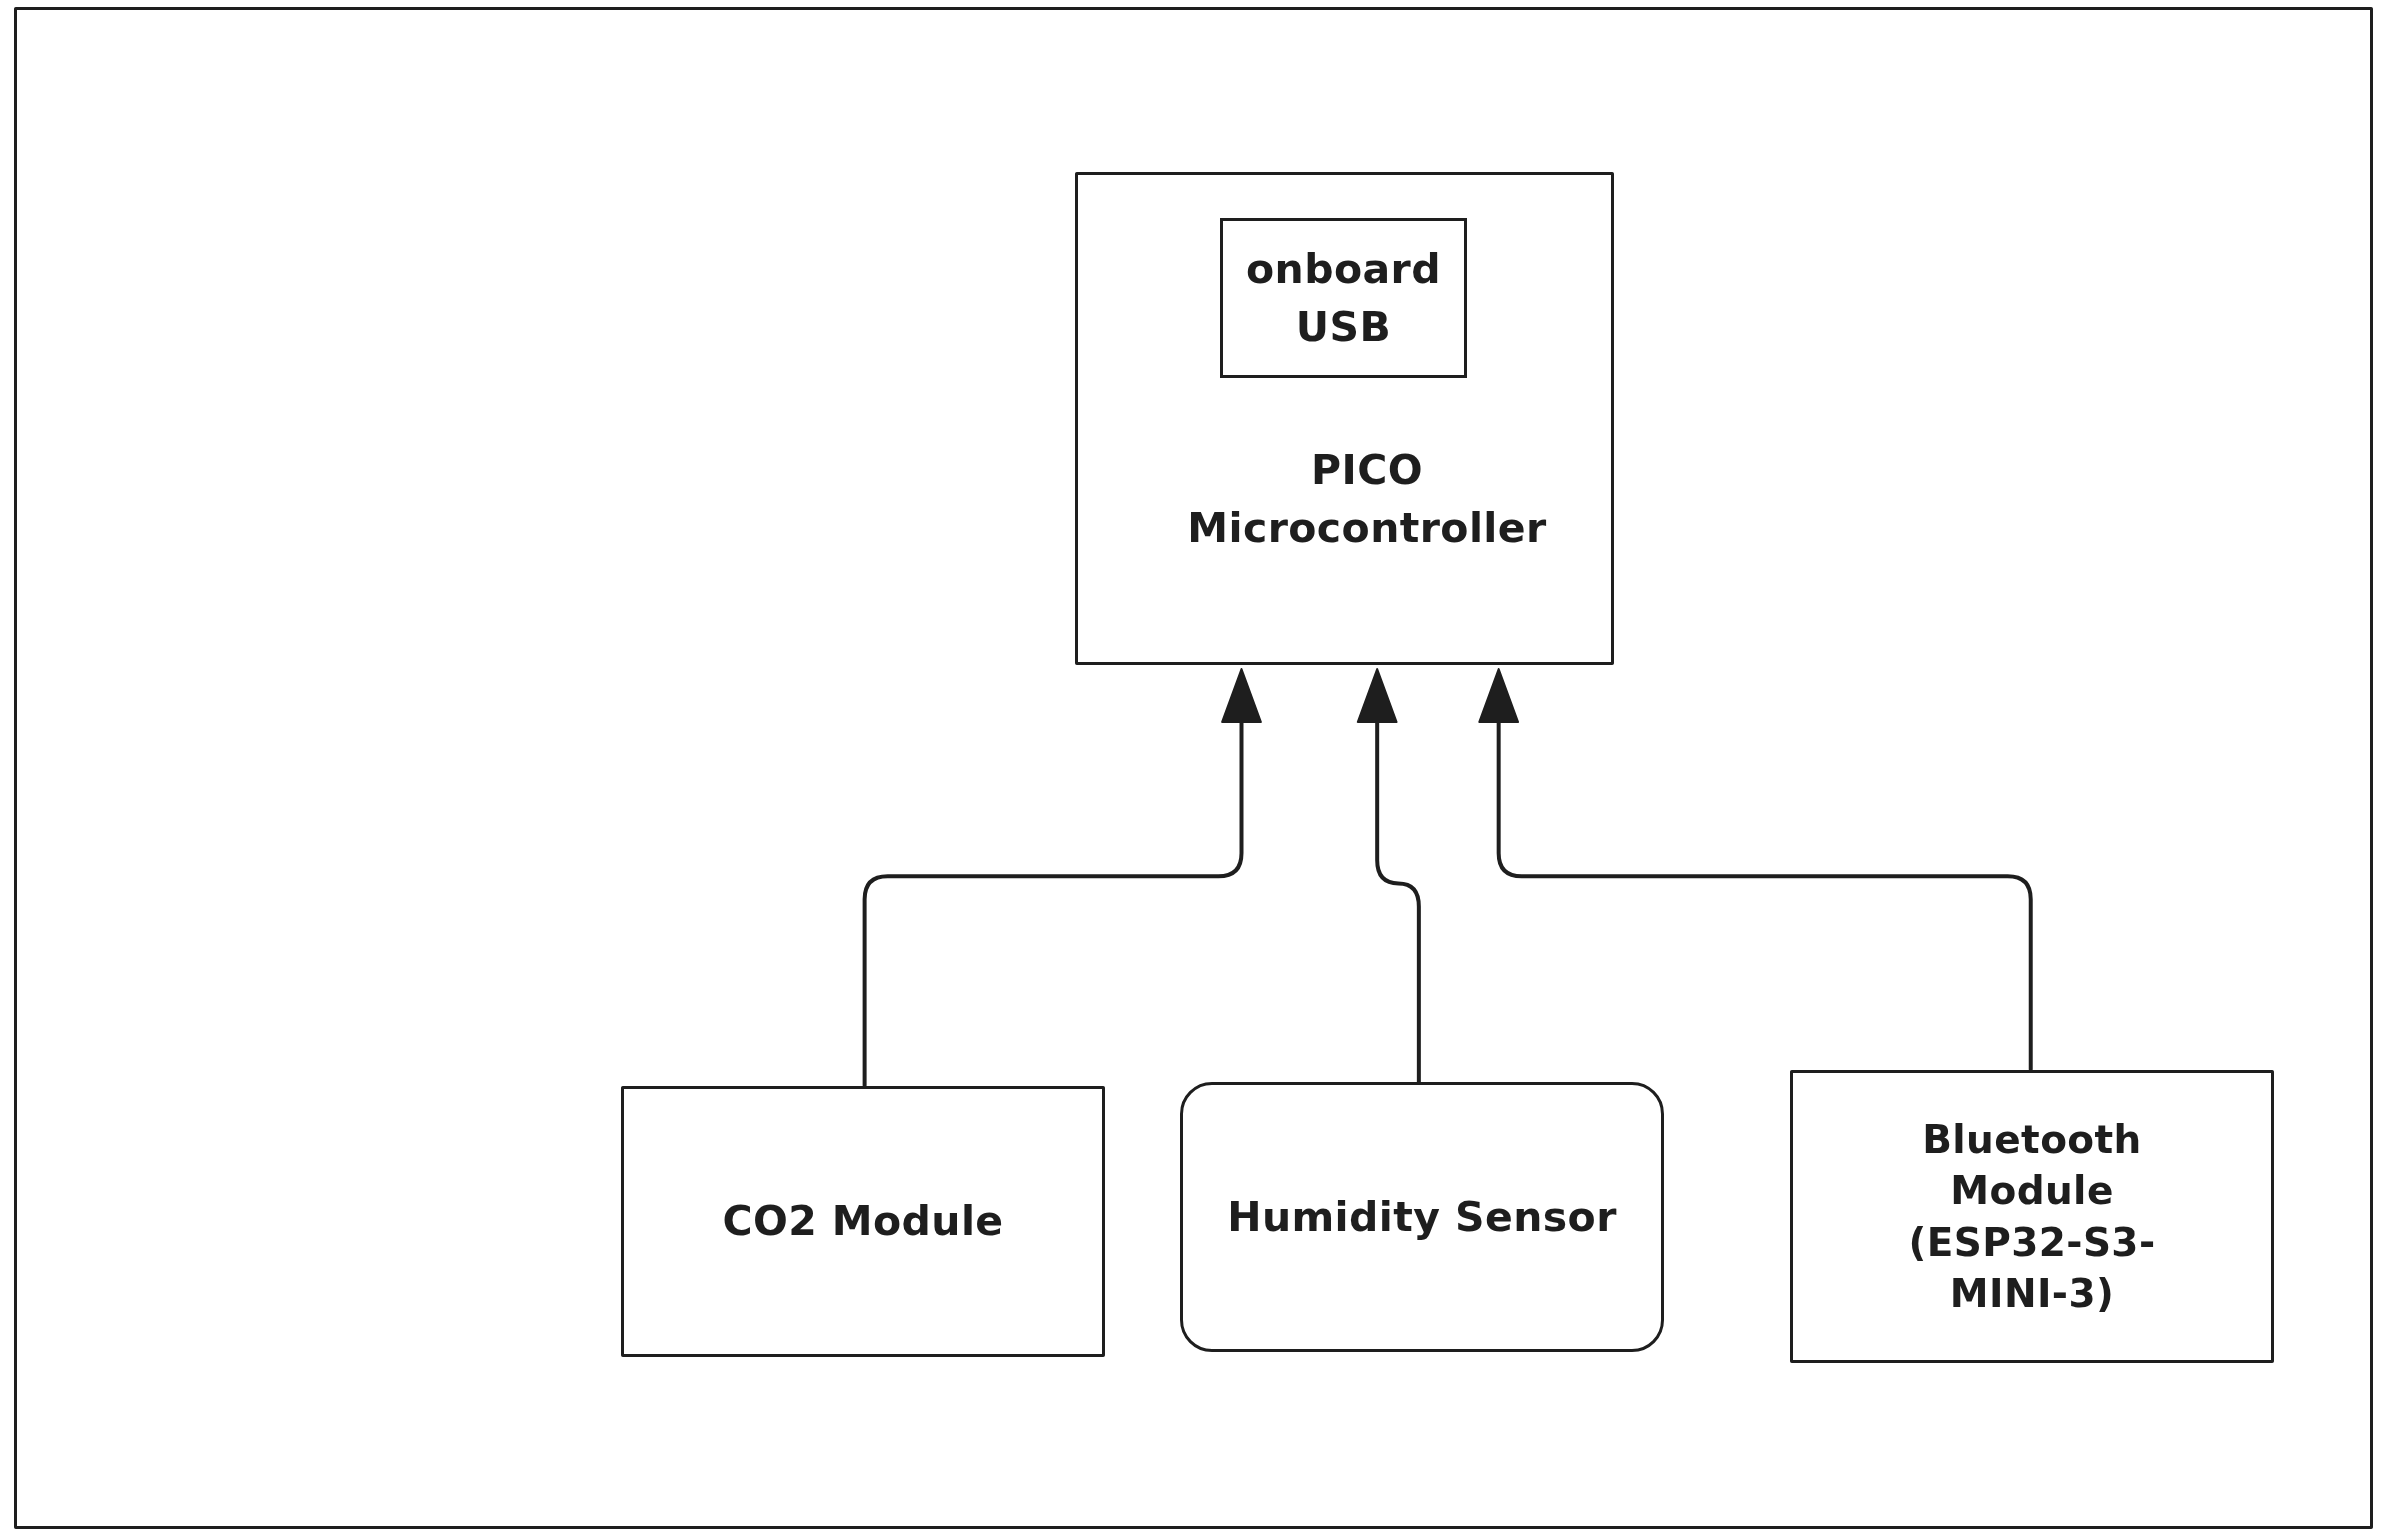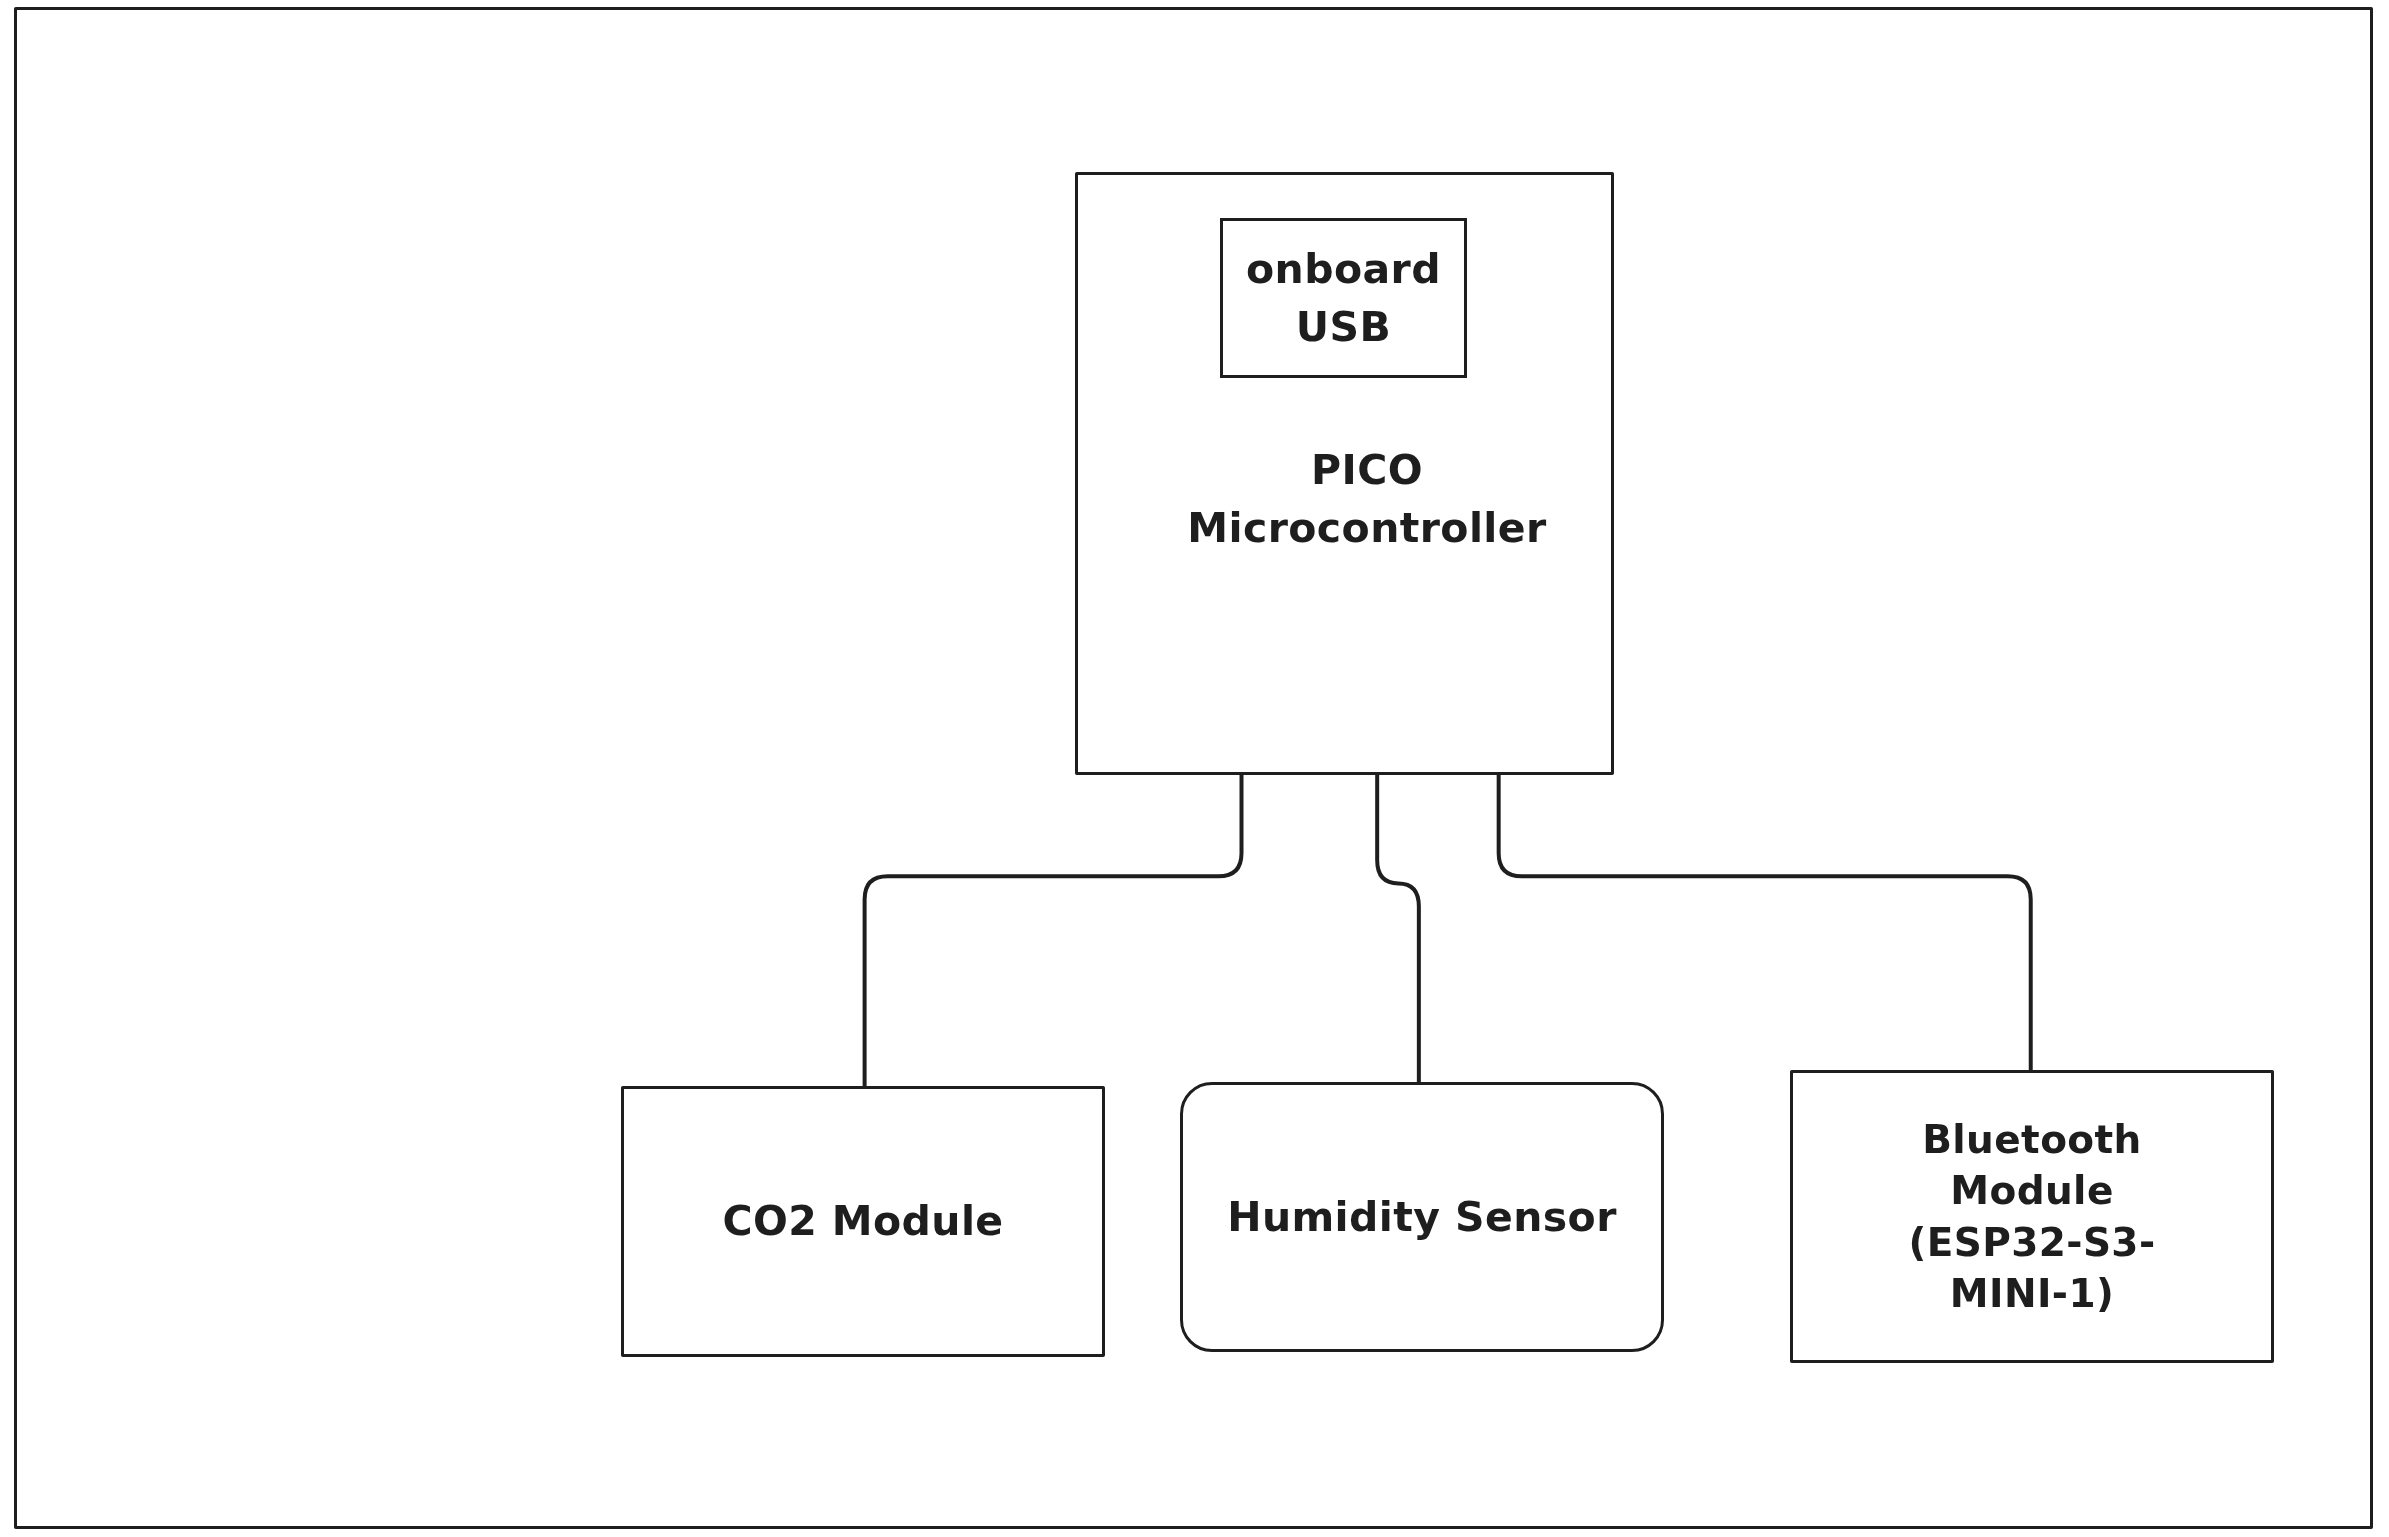--- a/index.html
+++ b/index.html
@@ -53,21 +53,21 @@
     white-space: pre-line;
     text-align: center;
     font-size: 41px;
     font-weight: 600;
     line-height: 1.42;
     letter-spacing: 0.4px;
     color: #1e1e1e;
   }
   
   .node--battery   { left: 89px;  top: 241px;  width: 543px; height: 376px; }
-  .node--pico      { left: 1075px; top: 172px;  width: 539px; height: 603px; display: block; }
+  .node--pico      { left: 1075px; top: 172px;  width: 539px; height: 493px; display: block; }
   .node--usb       {
     position: absolute;
     left: 142px; top: 43px;
     width: 247px; height: 160px;
     border: 3.1px solid #1e1e1e;
     background: #ffffff;
     display: flex; align-items: center; justify-content: center;
   }
   .pico-label {
     position: absolute;
@@ -117,17 +117,17 @@
   </div>
 
   <div class="node node--humidity">
     <div class="label">Humidity Sensor</div>
   </div>
 
   <div class="node node--bluetooth">
     <div class="label">Bluetooth
 Module
 (ESP32-S3-
-MINI-1)</div>
+MINI-3)</div>
   </div>
 
 </div>
 
 
 </body></html>

